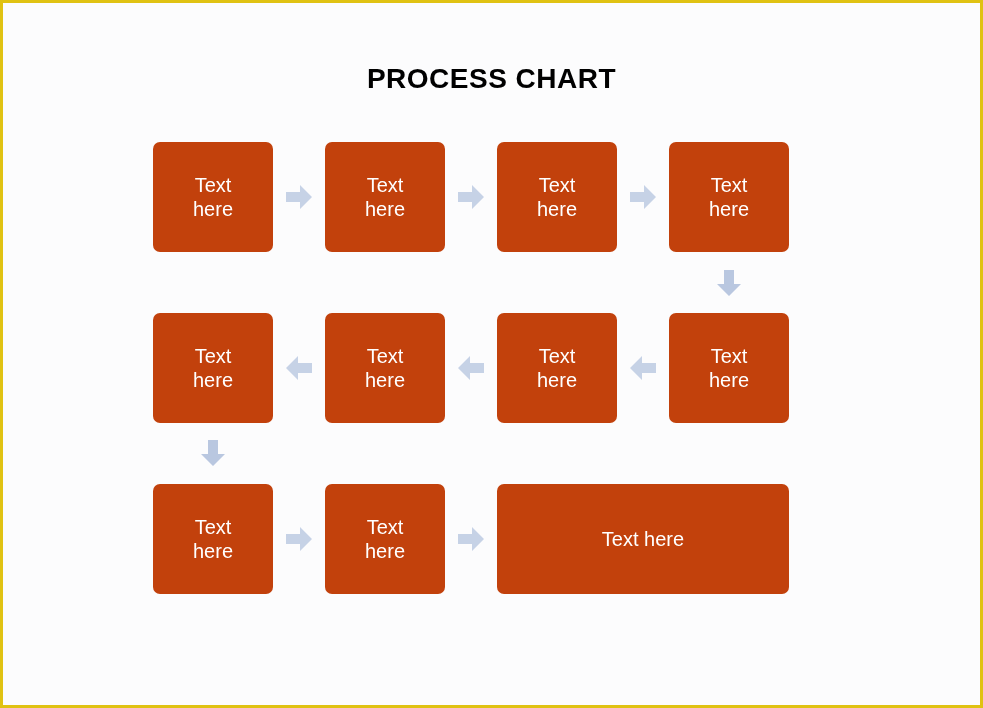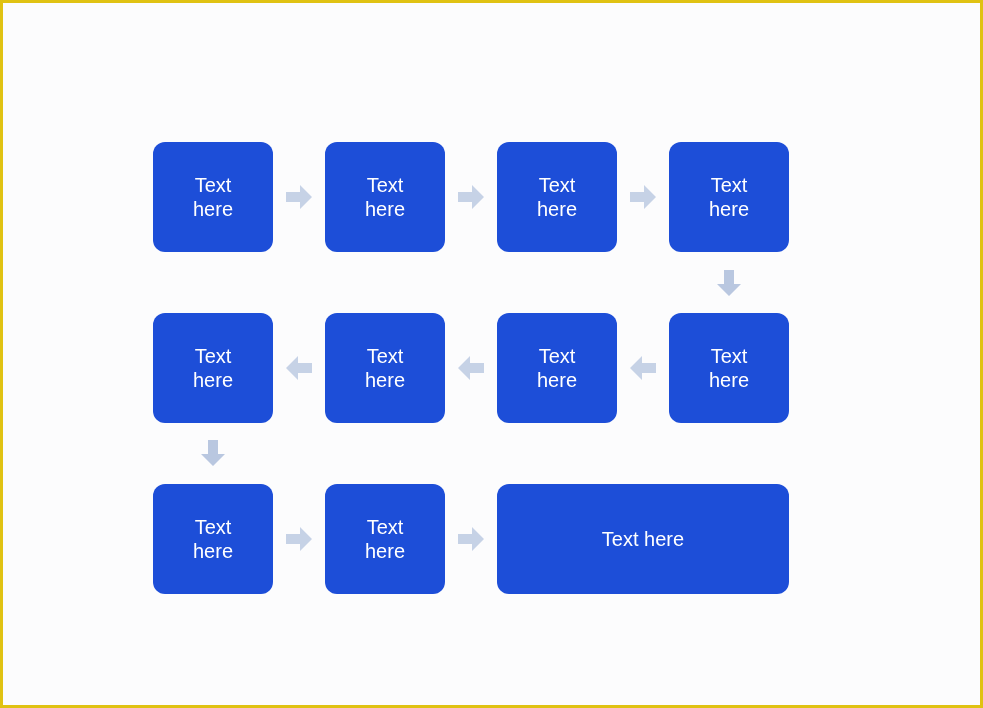--- a/index.html
+++ b/index.html
@@ -42,22 +42,22 @@
     display: flex;
     align-items: center;
   }
   .row1 { top: 24px; }
   .row2 { top: 195px; }
   .row3 { top: 366px; }
 
   .box {
     width: 120px;
     height: 110px;
-    background: #1d4ed8;
-    border-radius: 12px;
+    background: #c2410c;
+    border-radius: 7px;
     color: #ffffff;
     font-size: 20px;
     line-height: 1.2;
     display: flex;
     align-items: center;
     justify-content: center;
     text-align: center;
     box-shadow: 0 0 0 rgba(0,0,0,0);
     white-space: pre-line;
   }
@@ -85,20 +85,21 @@
     height: 30px;
     color: #b9c7e0;
   }
   .va1 { left: 561px; top: 150px; } 
   .va2 { left: 45px;  top: 320px; }
 </style>
 </head>
 <body>
 
 <div class="frame">
+  <div class="title">PROCESS CHART</div>
 
   <div class="canvas">
 
     <div class="row row1">
       <div class="box">Text
 here</div>
       <div class="arrow-slot">
         <span class="arrow">
           <svg viewBox="0 0 30 30" width="30" height="30">
               <path fill="currentColor" d="M2 10 H16 V3 L28 15 L16 27 V20 H2 Z"></path>

